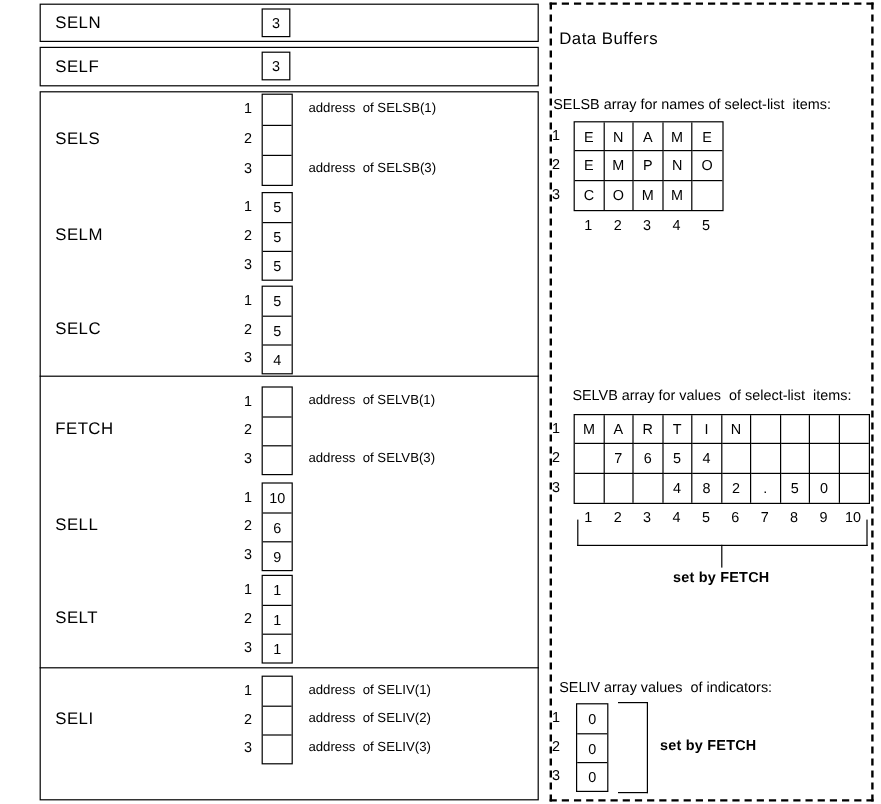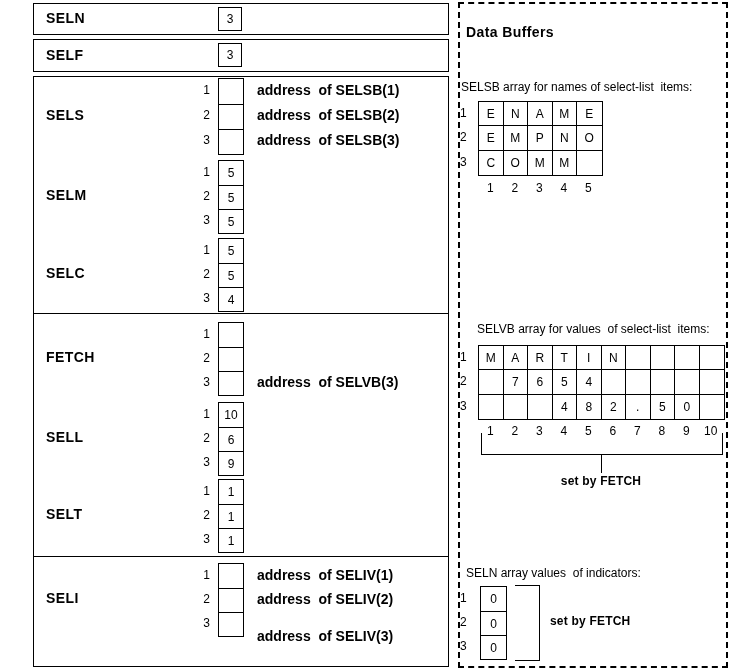--- a/index.html
+++ b/index.html
@@ -3,24 +3,24 @@
 <meta charset="utf-8">
 <style>
   html,body{margin:0;padding:0;background:#ffffff;}
   #canvas{
     position:relative;width:734px;height:670px;background:#ffffff;color:#000;
     font-family:"Liberation Sans",sans-serif;overflow:hidden;
   }
   .box{position:absolute;border:1px solid #000;box-sizing:border-box;background:transparent;}
   .dashed{border:2px dashed #000;}
   .hline{position:absolute;border-top:1px solid #000;height:0;}
-  .blabel{position:absolute;font-weight:bold;font-size:14px;letter-spacing:.4px;white-space:pre;}
+  .blabel{position:absolute;font-weight:normal;font-size:14px;letter-spacing:.4px;white-space:pre;}
   .caption{position:absolute;font-size:12px;white-space:pre;}
   .num{position:absolute;font-size:12px;text-align:right;white-space:pre;}
-  .note{position:absolute;font-size:14px;white-space:pre;font-weight:bold;}
+  .note{position:absolute;font-size:11px;white-space:pre;}
   .vbox{position:absolute;width:24px;height:24px;border:1px solid #000;box-sizing:border-box;
         display:flex;align-items:center;justify-content:center;font-size:12px;}
   .stack{position:absolute;border:1px solid #000;background:#fff;}
   .cell{width:100%;box-sizing:border-box;display:flex;align-items:center;justify-content:center;font-size:12px;}
   .cell + .cell{border-top:1px solid #000;}
   .grid{position:absolute;display:grid;border:1px solid #000;background:#fff;}
   .gcell{display:flex;align-items:center;justify-content:center;font-size:12px;box-sizing:border-box;
          border-right:1px solid #000;border-bottom:1px solid #000;}
   .bracket-u{position:absolute;border-left:1px solid #000;border-right:1px solid #000;border-bottom:1px solid #000;}
   .vstem{position:absolute;width:0;border-left:1px solid #000;}
@@ -41,39 +41,38 @@
   <div class="blabel" style="left:46px;top:10px;">SELN</div>
   <div class="vbox" style="left:218px;top:7px;">3</div>
   <div class="blabel" style="left:46px;top:47px;">SELF</div>
   <div class="vbox" style="left:218px;top:43px;">3</div>
 
   <div class="box dashed" style="left:458px;top:2px;width:270px;height:666px;"></div>
   <div class="blabel" style="left:466px;top:24px;">Data Buffers</div>
 
   <div class="caption" style="left:461px;top:80px;">SELSB array for names of select-list  items:</div>
   <div class="caption" style="left:477px;top:322px;">SELVB array for values  of select-list  items:</div>
-  <div class="caption" style="left:466px;top:566px;">SELN array values  of indicators:</div>
+  <div class="caption" style="left:466px;top:566px;">SELIV array values  of indicators:</div>
 
   <div class="bracket-u" style="left:481px;top:433px;width:240px;height:21px;"></div>
   <div class="vstem" style="left:601px;top:454px;height:19px;"></div>
   <div class="annot" style="left:556px;top:474px;width:90px;text-align:center;">set by FETCH</div>
 
   <div class="bracket-r" style="left:515px;top:585px;width:24px;height:74px;"></div>
   <div class="annot" style="left:550px;top:614px;">set by FETCH</div>
 
 <div class="blabel" style="left: 46px; top: 106.5px;">SELS</div>
     <div class="stack" style="left: 218px; top: 78px; width: 24px;">
       <div class="cell" style="height: 25px;"></div>
       <div class="cell" style="height: 25px;"></div>
       <div class="cell" style="height: 25px;"></div>
     </div>
     <div class="num" style="left: 188px; top: 78px; width: 22px; height: 25px; line-height: 25px;">1</div>
     <div class="note" style="left: 257px; top: 78px; height: 25px; line-height: 25px;">address  of SELSB(1)</div>
     <div class="num" style="left: 188px; top: 103px; width: 22px; height: 25px; line-height: 25px;">2</div>
-    <div class="note" style="left: 257px; top: 103px; height: 25px; line-height: 25px;">address  of SELSB(2)</div>
     <div class="num" style="left: 188px; top: 128px; width: 22px; height: 25px; line-height: 25px;">3</div>
     <div class="note" style="left: 257px; top: 128px; height: 25px; line-height: 25px;">address  of SELSB(3)</div>
     <div class="blabel" style="left: 46px; top: 187px;">SELM</div>
     <div class="stack" style="left: 218px; top: 160px; width: 24px;">
       <div class="cell" style="height: 24px;">5</div>
       <div class="cell" style="height: 24px;">5</div>
       <div class="cell" style="height: 24px;">5</div>
     </div>
     <div class="num" style="left: 188px; top: 160px; width: 22px; height: 24px; line-height: 24px;">1</div>
     <div class="num" style="left: 188px; top: 184px; width: 22px; height: 24px; line-height: 24px;">2</div>
@@ -87,20 +86,21 @@
     <div class="num" style="left: 188px; top: 238px; width: 22px; height: 24px; line-height: 24px;">1</div>
     <div class="num" style="left: 188px; top: 262px; width: 22px; height: 24px; line-height: 24px;">2</div>
     <div class="num" style="left: 188px; top: 286px; width: 22px; height: 24px; line-height: 24px;">3</div>
     <div class="blabel" style="left: 46px; top: 349px;">FETCH</div>
     <div class="stack" style="left: 218px; top: 322px; width: 24px;">
       <div class="cell" style="height: 24px;"></div>
       <div class="cell" style="height: 24px;"></div>
       <div class="cell" style="height: 24px;"></div>
     </div>
     <div class="num" style="left: 188px; top: 322px; width: 22px; height: 24px; line-height: 24px;">1</div>
+    <div class="note" style="left: 257px; top: 322px; height: 24px; line-height: 24px;">address  of SELVB(1)</div>
     <div class="num" style="left: 188px; top: 346px; width: 22px; height: 24px; line-height: 24px;">2</div>
     <div class="num" style="left: 188px; top: 370px; width: 22px; height: 24px; line-height: 24px;">3</div>
     <div class="note" style="left: 257px; top: 370px; height: 24px; line-height: 24px;">address  of SELVB(3)</div>
     <div class="blabel" style="left: 46px; top: 429px;">SELL</div>
     <div class="stack" style="left: 218px; top: 402px; width: 24px;">
       <div class="cell" style="height: 24px;">10</div>
       <div class="cell" style="height: 24px;">6</div>
       <div class="cell" style="height: 24px;">9</div>
     </div>
     <div class="num" style="left: 188px; top: 402px; width: 22px; height: 24px; line-height: 24px;">1</div>
@@ -119,21 +119,21 @@
     <div class="stack" style="left: 218px; top: 563px; width: 24px;">
       <div class="cell" style="height: 24px;"></div>
       <div class="cell" style="height: 24px;"></div>
       <div class="cell" style="height: 24px;"></div>
     </div>
     <div class="num" style="left: 188px; top: 563px; width: 22px; height: 24px; line-height: 24px;">1</div>
     <div class="note" style="left: 257px; top: 563px; height: 24px; line-height: 24px;">address  of SELIV(1)</div>
     <div class="num" style="left: 188px; top: 587px; width: 22px; height: 24px; line-height: 24px;">2</div>
     <div class="note" style="left: 257px; top: 587px; height: 24px; line-height: 24px;">address  of SELIV(2)</div>
     <div class="num" style="left: 188px; top: 611px; width: 22px; height: 24px; line-height: 24px;">3</div>
-    <div class="note" style="left: 257px; top: 624px; height: 24px; line-height: 24px;">address  of SELIV(3)</div>
+    <div class="note" style="left: 257px; top: 611px; height: 24px; line-height: 24px;">address  of SELIV(3)</div>
     <div class="grid" style="left: 478px; top: 101px; grid-template-columns: repeat(5, 24.5px); grid-auto-rows: 24.4px;">
       <div class="gcell">E</div>
       <div class="gcell">N</div>
       <div class="gcell">A</div>
       <div class="gcell">M</div>
       <div class="gcell" style="border-right: none;">E</div>
       <div class="gcell">E</div>
       <div class="gcell">M</div>
       <div class="gcell">P</div>
       <div class="gcell">N</div>

